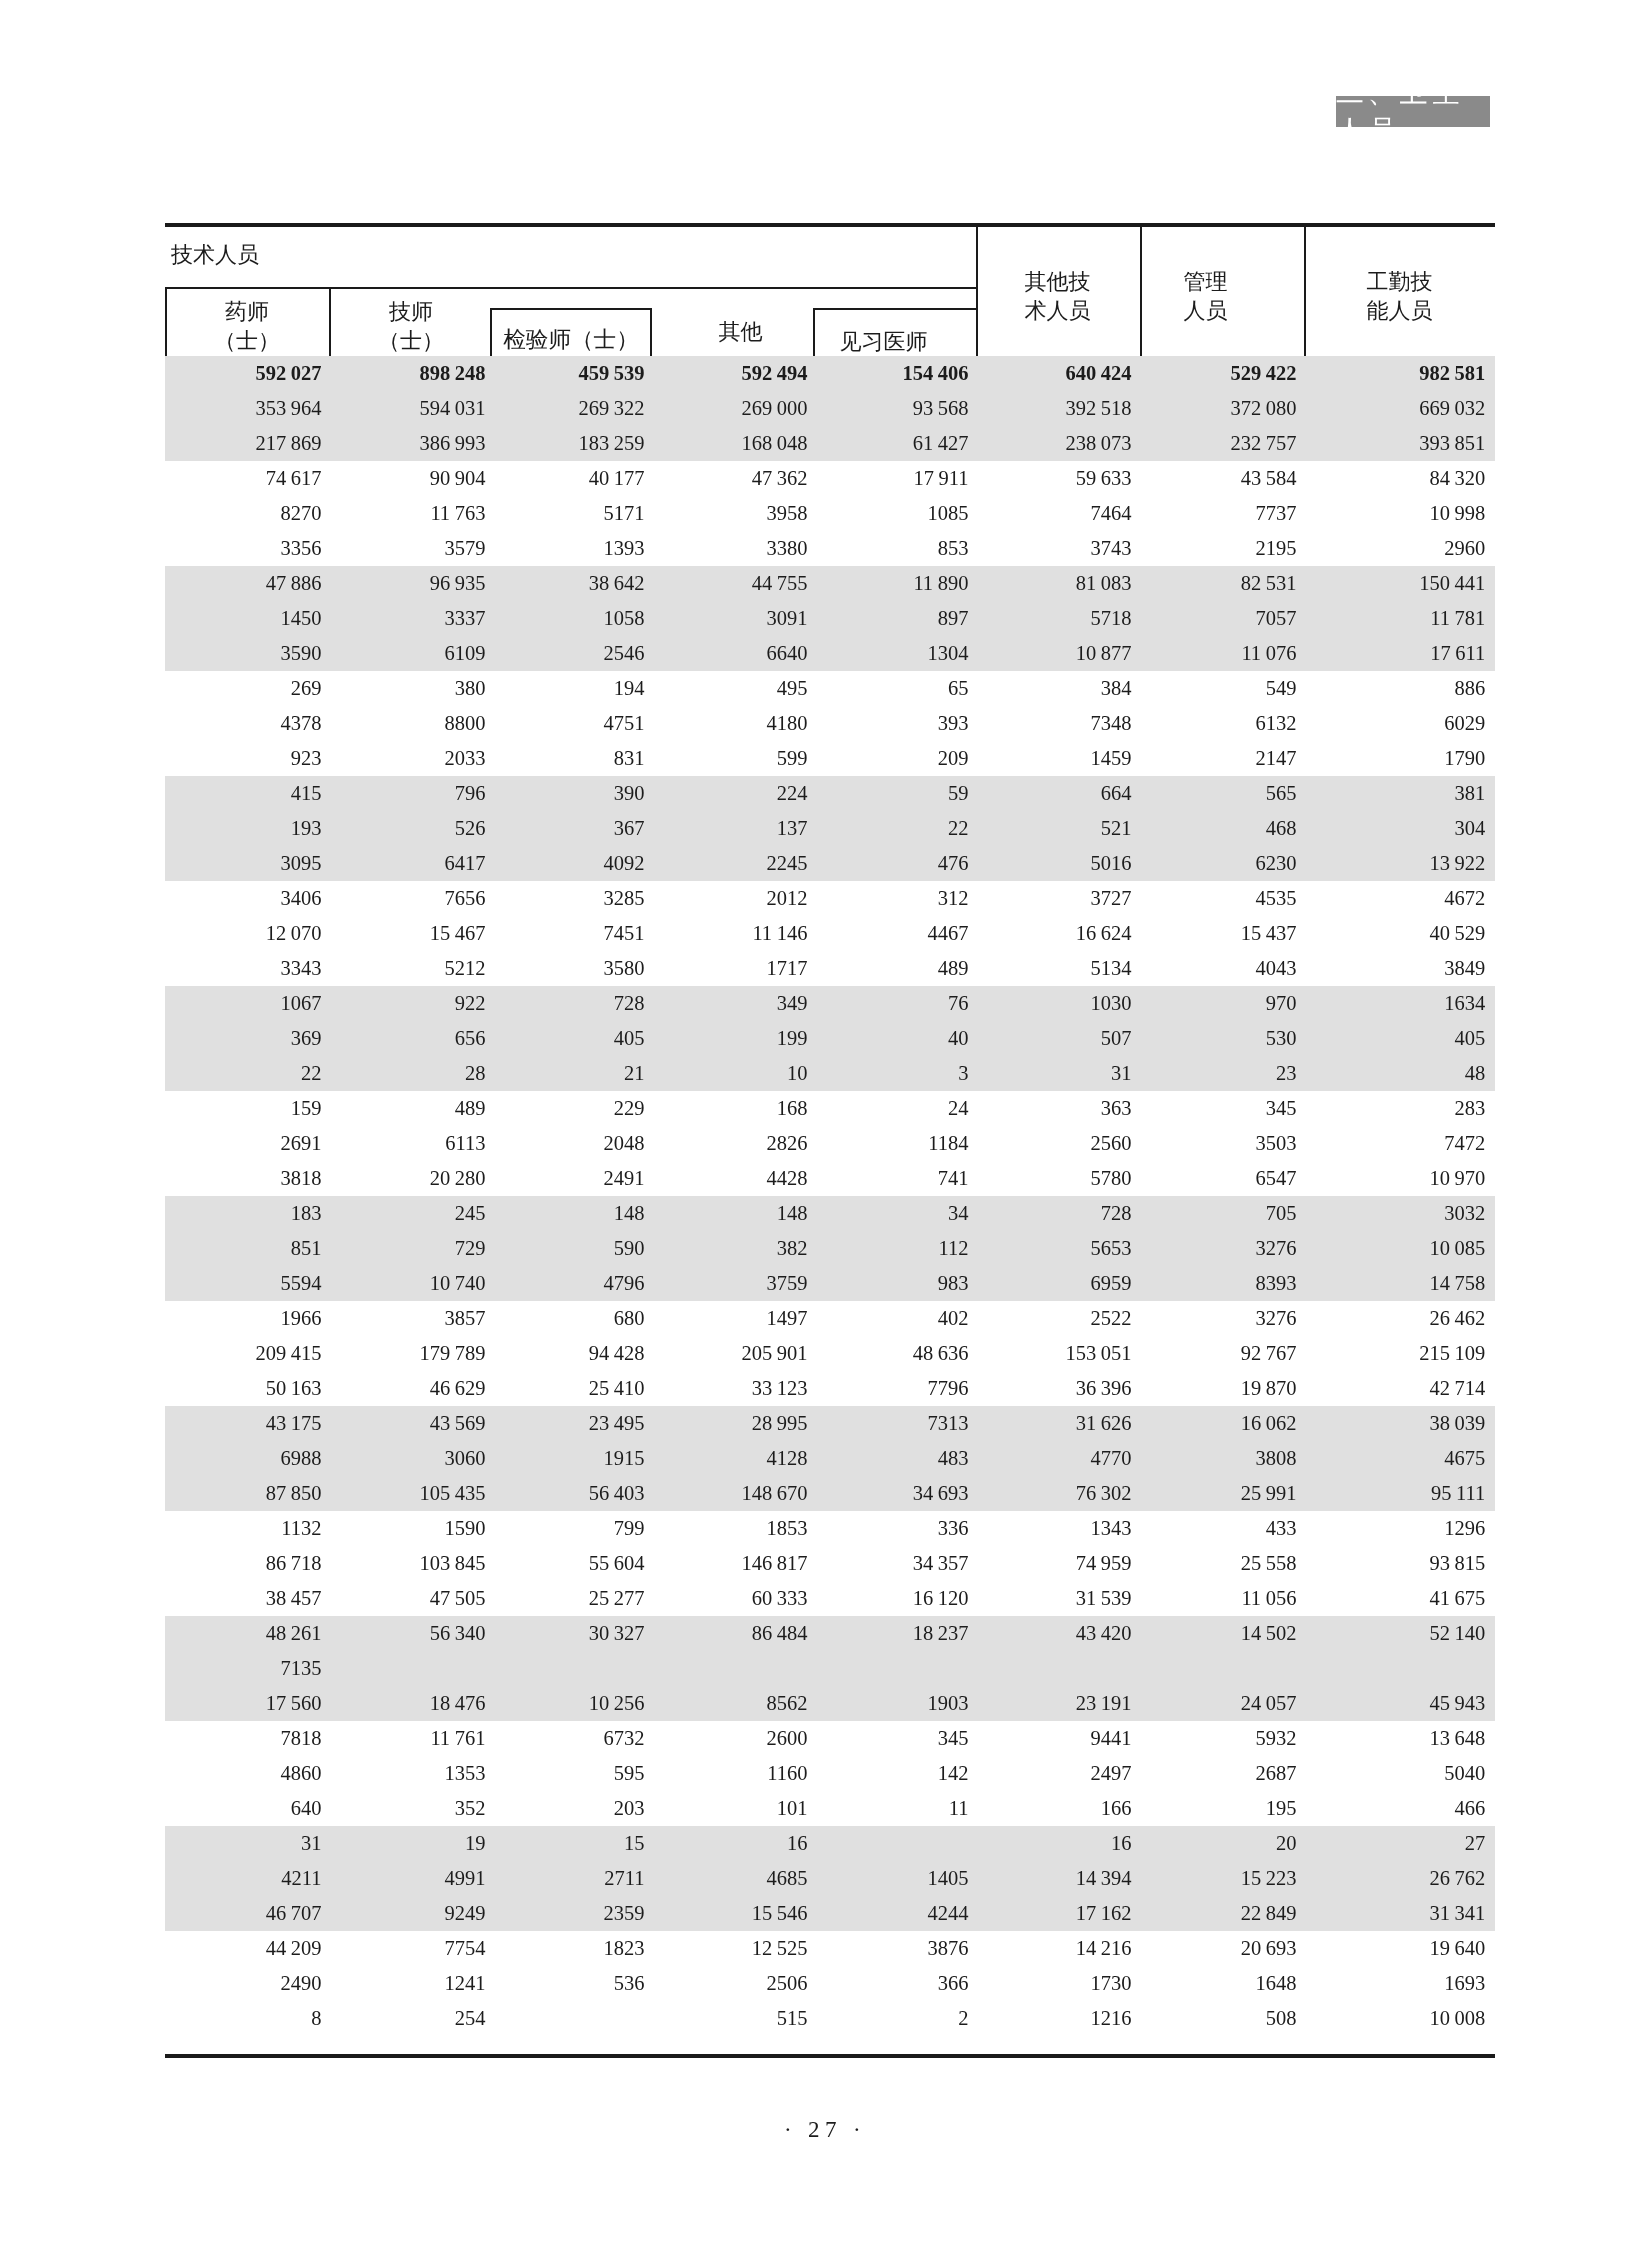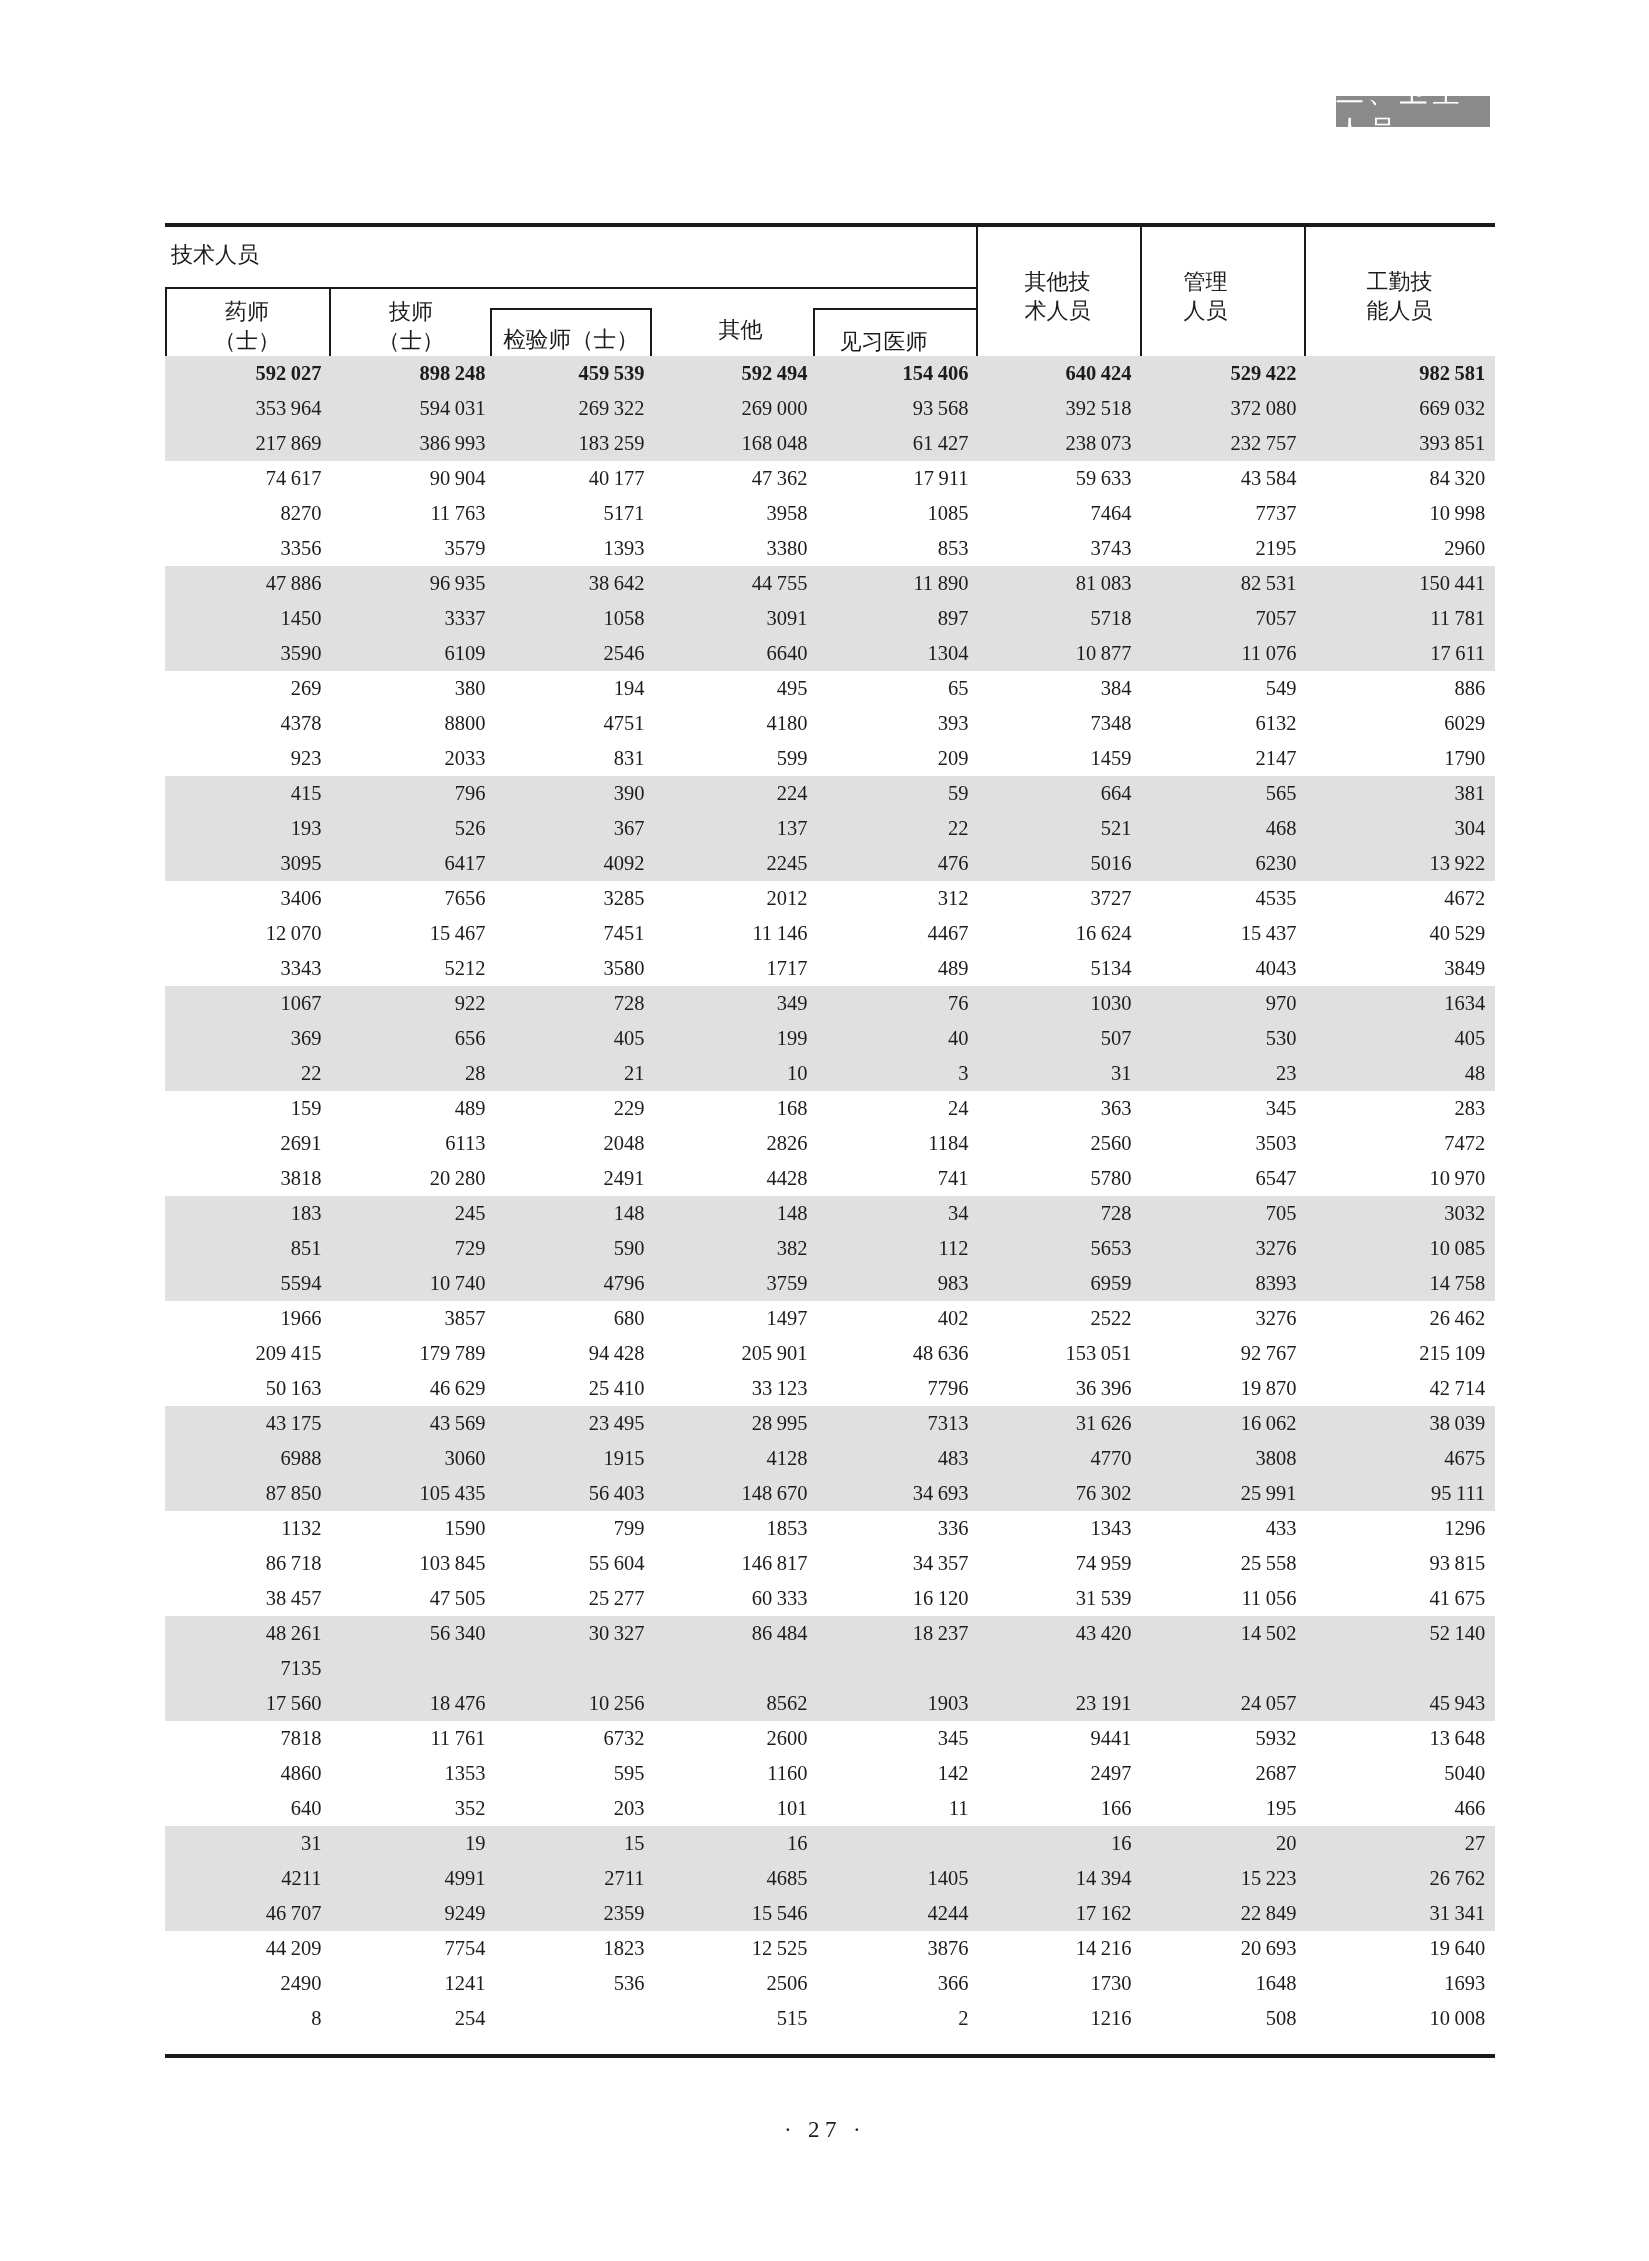--- a/index.html
+++ b/index.html
@@ -34,21 +34,21 @@
   .v4      {left:813px;top:309px;width:1.6px;height:63px;}
   .v5      {left:976px;top:225px;width:1.6px;height:146px;}
   .v6      {left:1140px;top:225px;width:1.6px;height:146px;}
   .v7      {left:1304px;top:225px;width:1.6px;height:146px;}
   
   .hlabel{position:absolute;font-size:22px;line-height:1.32;color:#1c1c1c;white-space:nowrap;}
   .h-group    {left:171px;top:240px;}
   .h-pharm    {left:165px;top:297px;width:164px;text-align:center;}
   .h-tech     {left:329px;top:297px;width:164px;text-align:center;}
   .h-lab      {left:490px;top:325px;width:162px;text-align:center;font-size:22.6px;}
-  .h-other    {left:650px;top:317px;width:181px;text-align:center;font-family:Liberation Mono, monospace;}
+  .h-other    {left:650px;top:317px;width:181px;text-align:center;}
   .h-trainee  {left:813px;top:327px;width:141px;text-align:center;}
   .h-othertech{left:976px;top:267px;width:163px;text-align:center;}
   .h-mgmt     {left:1140px;top:267px;width:131px;text-align:center;}
   .h-logi     {left:1304px;top:267px;width:191px;text-align:center;}
   
   table.data{
     position:absolute;left:165px;top:356px;width:1330px;
     border-collapse:collapse;table-layout:fixed;
   }
   table.data td{

